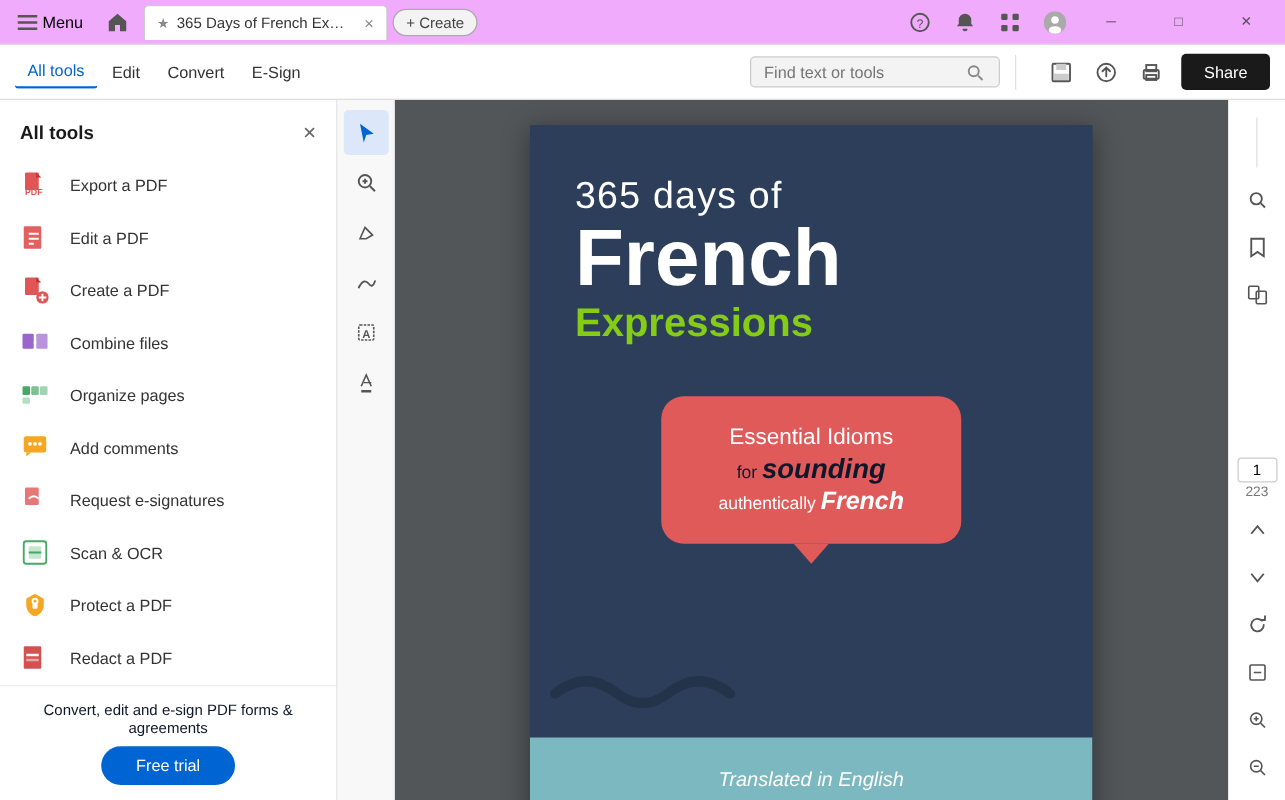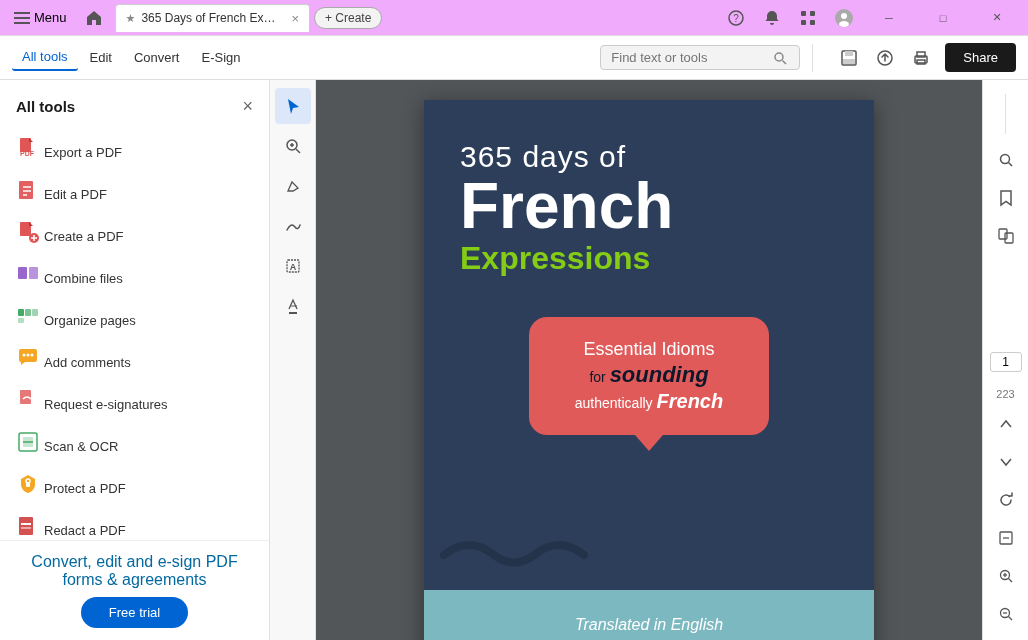--- a/index.html
+++ b/index.html
@@ -65,31 +65,31 @@
     }
     .panel-header {
       display: flex; align-items: center; justify-content: space-between;
       padding: 16px 16px 10px 16px;
     }
     .panel-title { font-size: 15px; font-weight: 600; color: #1a1a1a; }
     .panel-close { cursor: pointer; color: #666; font-size: 18px; }
 
     .tools-list { flex: 1; overflow-y: auto; padding: 0 8px; }
     .tool-item {
-      display: flex; align-items: flex-end; gap: 4px; padding: 9px 8px;
+      display: flex; align-items: center; gap: 16px; padding: 9px 8px;
       border-radius: 4px; cursor: pointer;
     }
     .tool-icon { width: 24px; height: 24px; display: flex; align-items: center; justify-content: center; flex-shrink: 0; }
     .tool-label { font-size: 13px; color: #333; }
 
     .panel-footer {
       padding: 12px 16px; border-top: 1px solid #eee; background: #fff;
       text-align: center;
     }
-    .panel-footer-text { font-size: 16px; color: #0369a1; margin-bottom: 8px; }
+    .panel-footer-text { font-size: 12px; color: #0f172a; margin-bottom: 8px; }
     .free-trial-btn {
       background: #0064d2; color: #fff; border: none; border-radius: 20px;
       padding: 8px 28px; cursor: pointer; font-size: 13px; font-weight: 500;
     }
 
     
     .icon-panel {
       width: 46px; background: #f8f8f8; border-right: 1px solid #e0e0e0;
       display: flex; flex-direction: column; align-items: center; padding: 8px 0; gap: 4px;
     }
@@ -135,21 +135,21 @@
     }
 
     
     .page-indicator {
       display: flex; flex-direction: column; align-items: center; margin-top: auto; margin-bottom: 4px;
     }
     .page-number-box {
       border: 1px solid #ccc; border-radius: 3px; padding: 2px 6px;
       font-size: 12px; text-align: center; width: 32px;
     }
-    .page-total { font-size: 11px; color: #777; margin-top: 16px; }
+    .page-total { font-size: 11px; color: #777; margin-top: 2px; }
 
     
     svg { display: block; }
   </style>
 </head>
 <body>
 
 <div class="titlebar">
   <div class="titlebar-menu">
     <svg width="16" height="12" viewBox="0 0 16 12" fill="#555">

